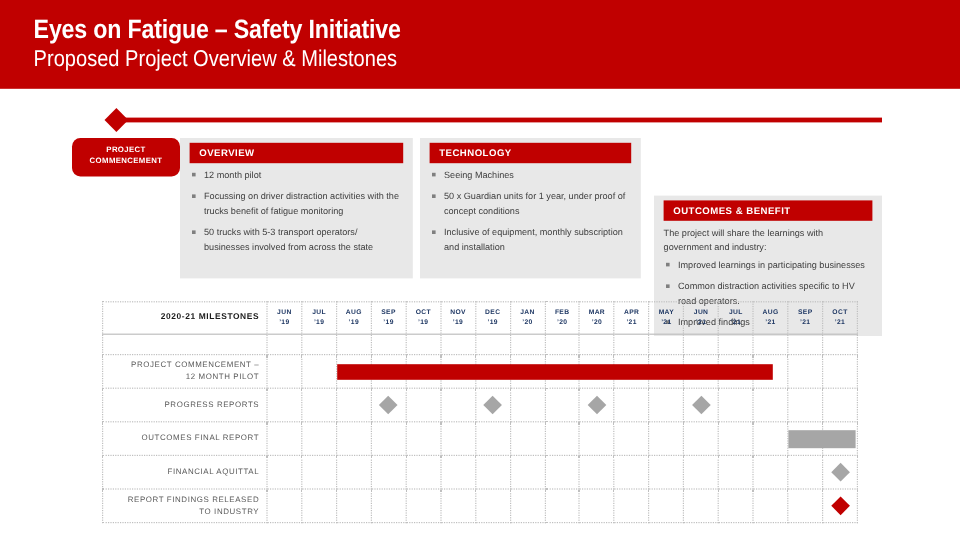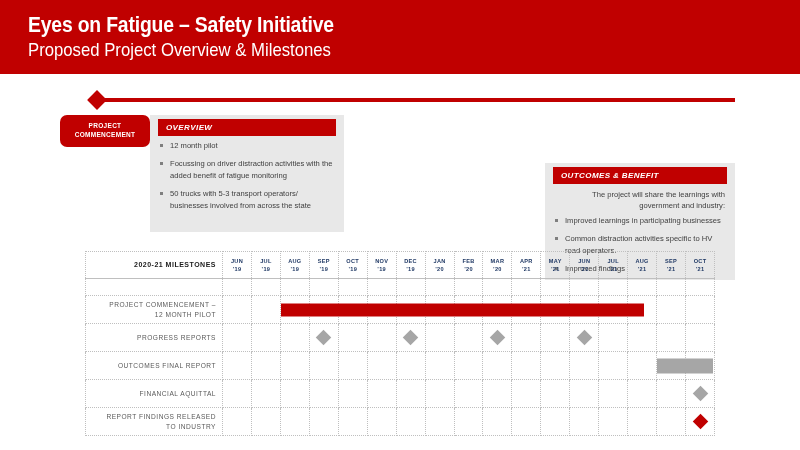--- a/index.html
+++ b/index.html
@@ -54,26 +54,24 @@
 
   
   .card{
     position:absolute;top:115px;background:#e8e8e8;
   }
   .card .card-hd{
     background:#c00000;color:#ffffff;
     font-size:8px;font-weight:bold;letter-spacing:0.4px;
     padding:4px 0 4px 8px;
     margin:4px 8px 0 8px;
-    font-style:italic;
   }
   .card .intro{
     font-size:7.6px;color:#404040;line-height:1.45;
     margin:5px 10px 2px 8px;
-    text-align:right;
   }
   .card ul{
     list-style:none;margin:4px 0 0 0;padding:0 10px 8px 8px;
   }
   .card li{
     position:relative;padding-left:12px;margin-bottom:7px;
     font-size:7.6px;line-height:1.5;color:#404040;
   }
   .card li:before{
     content:"";position:absolute;left:2px;top:4px;
@@ -149,25 +147,33 @@
   <div class="tl-line"></div>
 
   <div class="pc-tab">
     <span>PROJECT COMMENCEMENT</span>
   </div>
 
   <div class="card" id="card-overview">
     <div class="card-hd">OVERVIEW</div>
     <ul>
       <li>12 month pilot</li>
-      <li>Focussing on driver distraction activities with the added benefit of fatigue monitoring</li>
+      <li>Focussing on driver distraction activities with the trucks benefit of fatigue monitoring</li>
       <li>50 trucks with 5-3 transport operators/ businesses involved from across the state</li>
     </ul>
   </div>
 
+  <div class="card" id="card-technology">
+    <div class="card-hd">TECHNOLOGY</div>
+    <ul>
+      <li>Seeing Machines</li>
+      <li>50 x Guardian units for 1 year, under proof of concept conditions</li>
+      <li>Inclusive of equipment, monthly subscription and installation</li>
+    </ul>
+  </div>
 
   <div class="card" id="card-outcomes">
     <div class="card-hd">OUTCOMES  &amp; BENEFIT</div>
     <div class="intro">The project will share the learnings with government and industry:</div>
     <ul>
       <li>Improved learnings in participating businesses</li>
       <li>Common distraction activities specific to HV road operators.</li>
       <li>Improved findings</li>
     </ul>
   </div>

